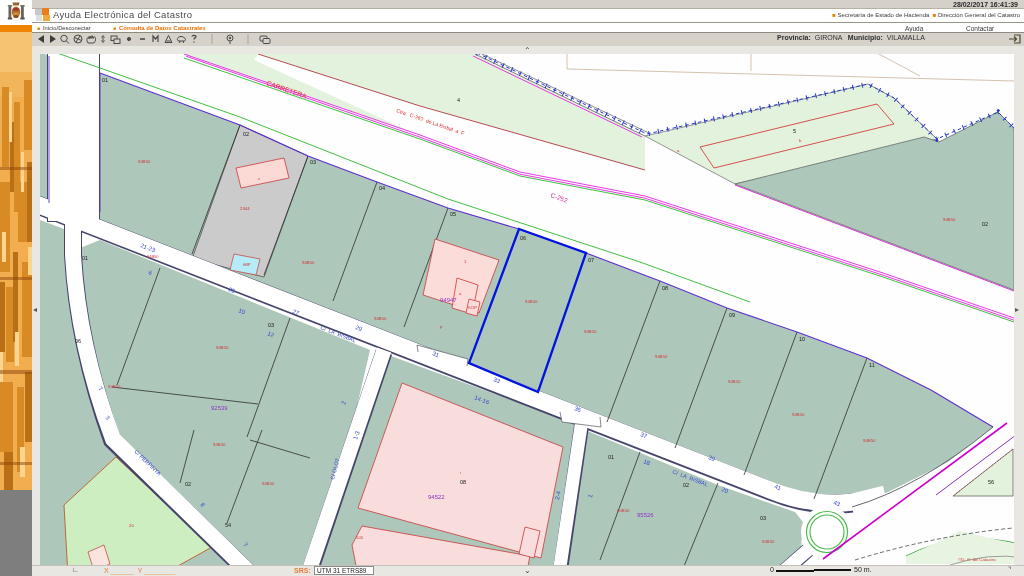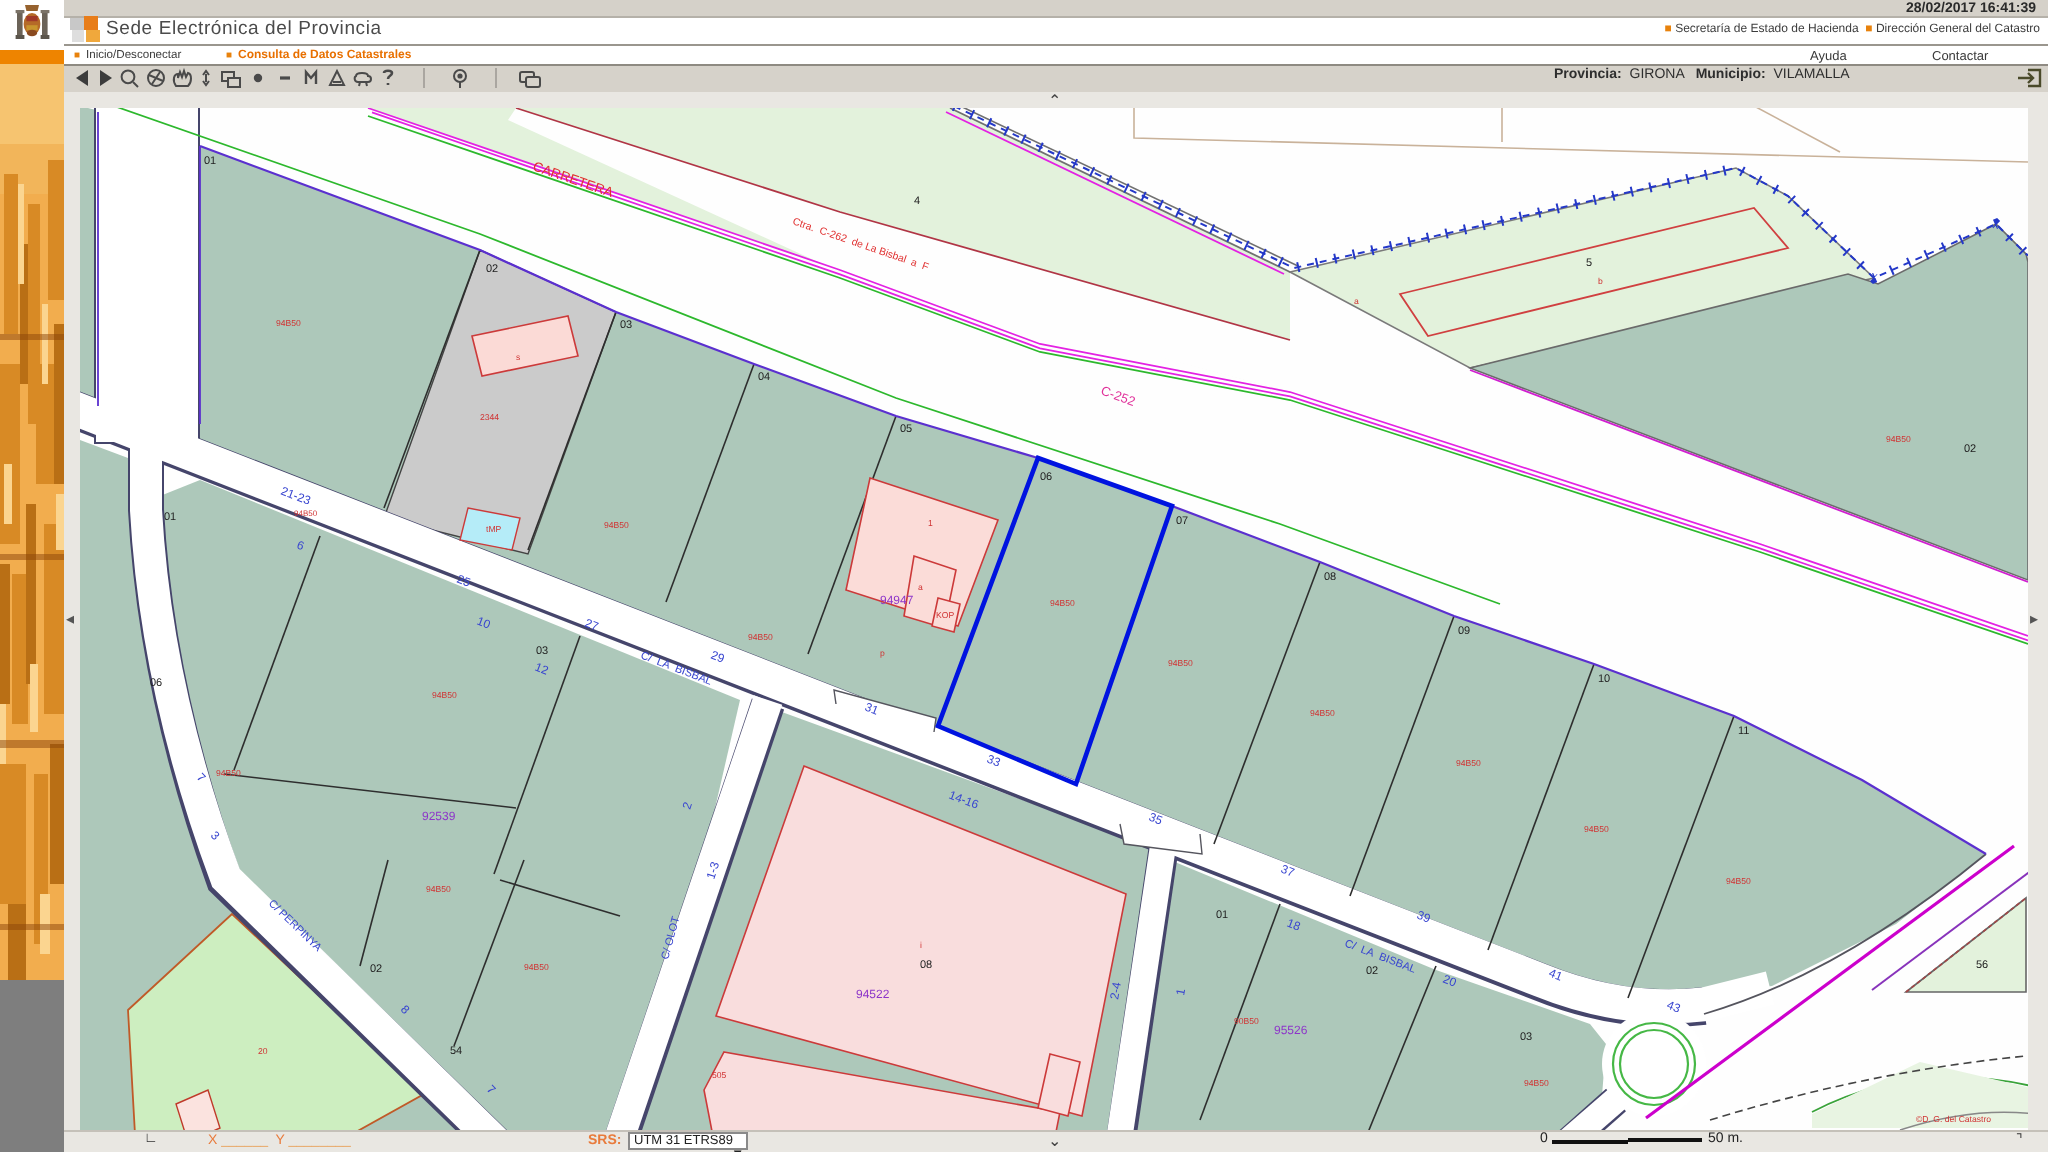--- a/index.html
+++ b/index.html
@@ -11,21 +11,21 @@
 
 <div class="abs" style="left:32px;top:0;width:992px;height:8px;background:#d5d1c9;border-bottom:1px solid #b5b1a9;"></div>
 <div class="abs" style="left:0;top:1px;width:1018px;text-align:right;font-size:7px;font-weight:bold;color:#2a2a2a;">28/02/2017&nbsp;16:41:39</div>
 
 <div class="abs" style="left:32px;top:9px;width:992px;height:13px;background:#ffffff;"></div>
 
 <div class="abs" style="left:35px;top:9px;width:7px;height:6px;background:#c8c8c8;"></div>
 <div class="abs" style="left:42px;top:8px;width:7px;height:7px;background:#e87d1a;"></div>
 <div class="abs" style="left:36px;top:15px;width:6px;height:6px;background:#dedede;"></div>
 <div class="abs" style="left:43px;top:15px;width:7px;height:6px;background:#f0a83c;"></div>
-<div class="abs" style="left:53px;top:9px;font-size:9.5px;letter-spacing:.3px;color:#4b4b4b;">Sede Electrónica del Provincia</div>
+<div class="abs" style="left:53px;top:9px;font-size:9.5px;letter-spacing:.3px;color:#4b4b4b;">Ayuda Electrónica del Catastro</div>
 <div class="abs" style="left:700px;top:12px;width:320px;font-size:6px;color:#3c3c3c;text-align:right;">
  <span style="color:#e8820c;">■</span> Secretaría de Estado de Hacienda&nbsp; <span style="color:#e8820c;">■</span> Dirección General del Catastro</div>
 <div class="abs" style="left:32px;top:22px;width:992px;height:1px;background:#9a968e;"></div>
 
 <div class="abs" style="left:32px;top:23px;width:992px;height:9px;background:#ffffff;"></div>
 <div class="abs" style="left:37px;top:24.5px;font-size:5px;color:#e8820c;">■</div>
 <div class="abs" style="left:43px;top:25px;font-size:5.8px;color:#3a3a3a;">Inicio/Desconectar</div>
 <div class="abs" style="left:113px;top:24.5px;font-size:5px;color:#e8820c;">■</div>
 <div class="abs" style="left:119px;top:25px;font-size:6px;font-weight:bold;color:#e87000;">Consulta de Datos Catastrales</div>
 <div class="abs" style="left:905px;top:25px;font-size:6.5px;color:#3a3a3a;">Ayuda</div>

